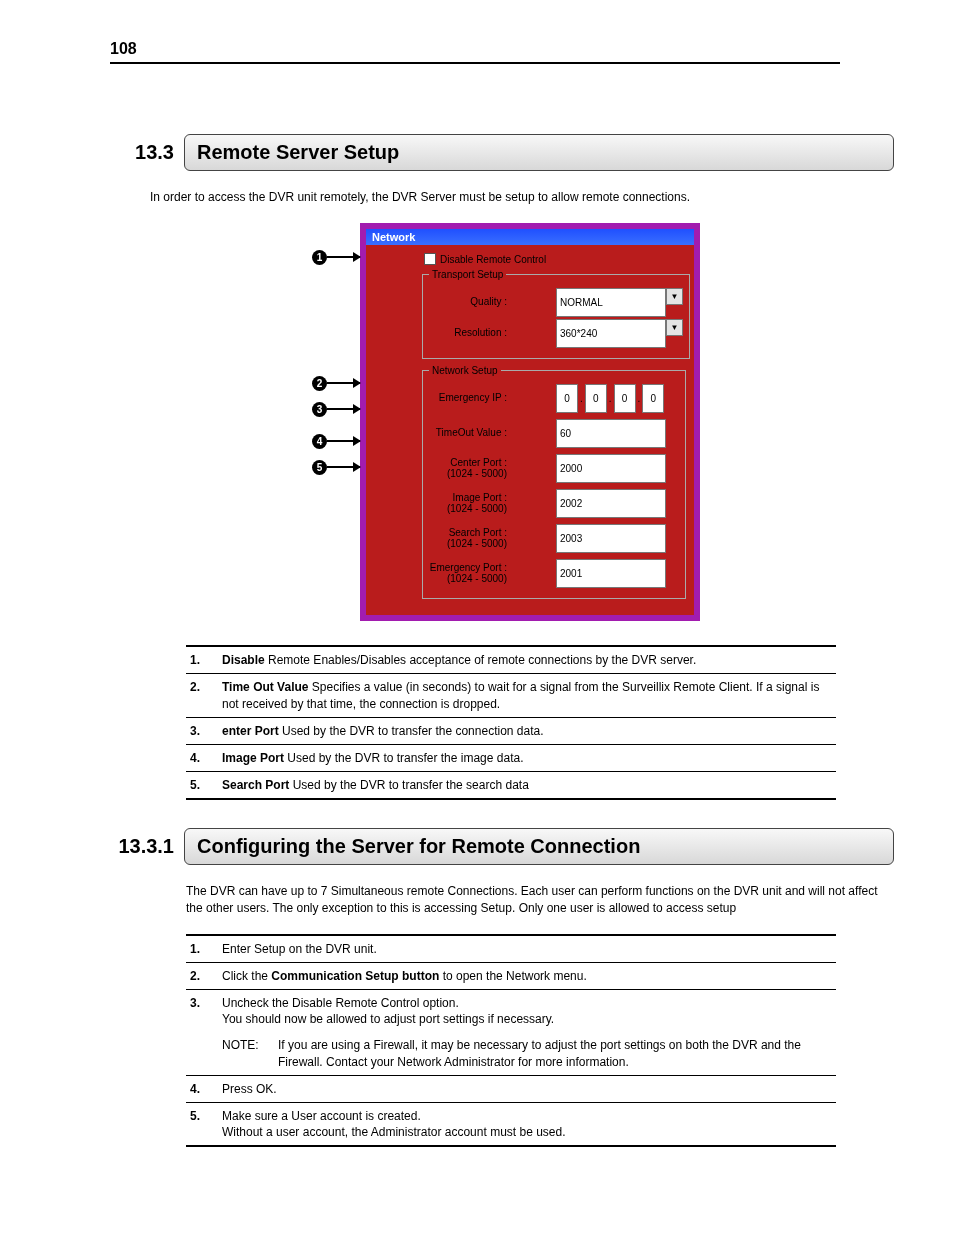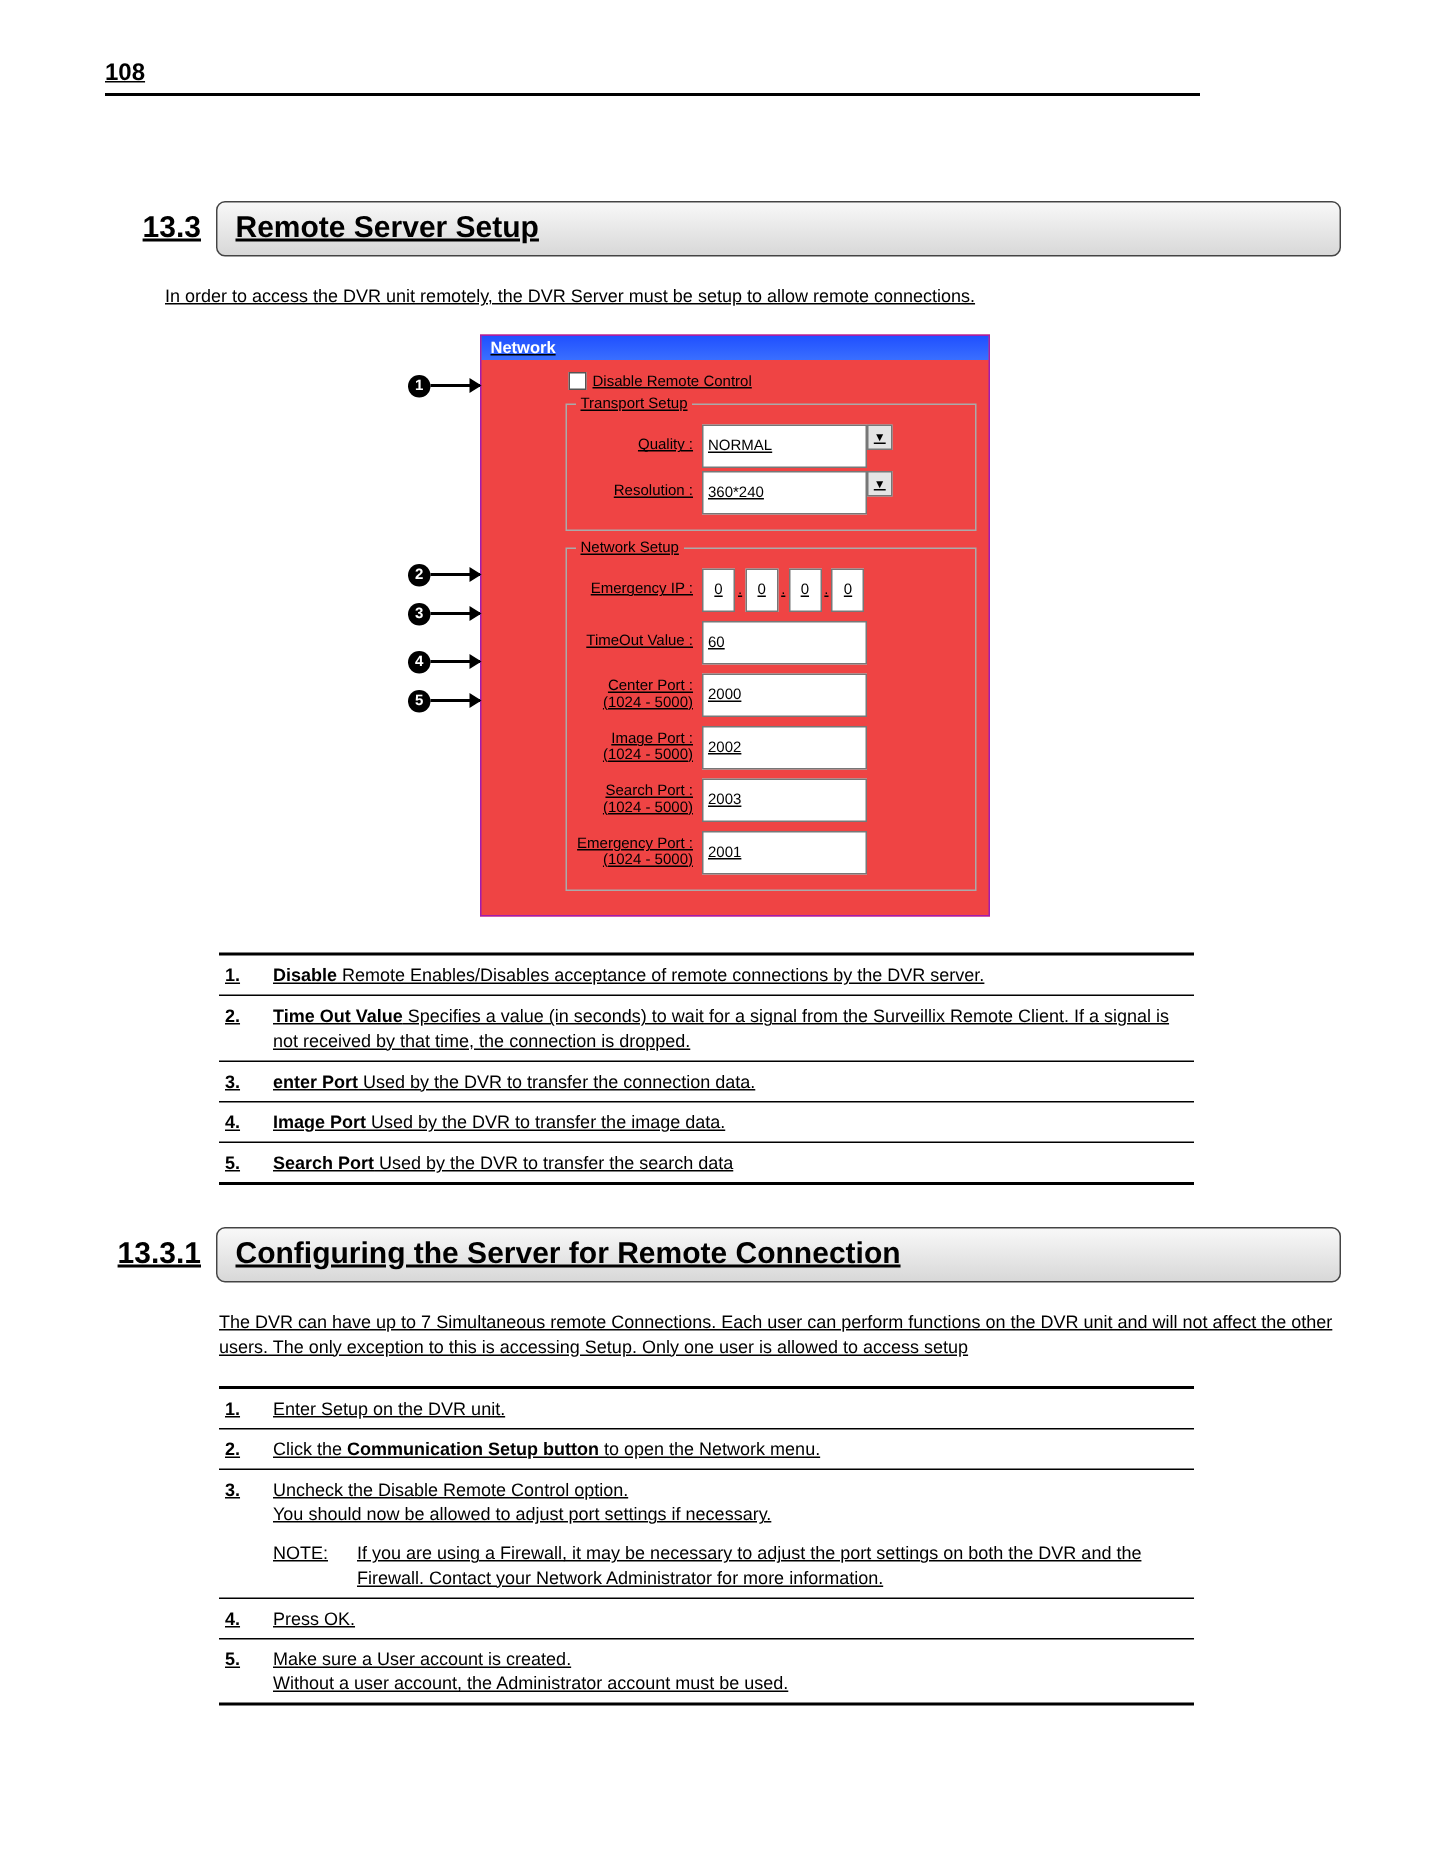--- a/index.html
+++ b/index.html
@@ -5,23 +5,22 @@
   body {
     margin: 0;
     padding: 0;
     background: #fff;
     font-family: Arial, Helvetica, sans-serif;
     font-size: 12px;
     color: #000;
     width: 954px;
   }
   .page {
-    padding: 40px 60px 80px 70px;
+    padding: 40px 60px 80px 110px;
     box-sizing: border-box;
-    text-decoration: underline;
   }
   .page-num {
     font-weight: bold;
     font-size: 16px;
     border-bottom: 2.5px solid #000;
     padding-bottom: 4px;
     margin-bottom: 70px;
     width: 730px;
   }
   .heading-row {
@@ -94,42 +93,42 @@
   .callout .arrow::after {
     content: "";
     position: absolute;
     right: -1px;
     top: -4px;
     border-left: 8px solid #000;
     border-top: 5px solid transparent;
     border-bottom: 5px solid transparent;
   }
   .win {
-    border: 1px solid #a21caf;
-    background: #ef4444;
+    border: 6px solid #a21caf;
+    background: #b91c1c;
     font-family: Tahoma, Arial, sans-serif;
     font-size: 10px;
   }
   .titlebar {
     background: linear-gradient(#2050ff,#3a6fff);
     color: #fff;
     font-size: 11px;
     font-weight: bold;
     padding: 2px 6px;
   }
   .winbody { padding: 6px 8px 10px 8px; margin-left: 48px; }
   .chkrow { display:flex; align-items:center; gap:4px; margin:2px 0 4px 2px; }
   .chkbox { width:10px; height:10px; border:1px solid #555; background:#fff; display:inline-block; }
   fieldset {
     border: 1px solid #aaa;
     margin: 0 0 6px 0;
     padding: 6px 6px 8px 6px;
   }
   legend { font-size: 10px; padding: 0 3px; }
-  .frow { display:flex; align-items:center; margin:2px 0; }
+  .frow { display:flex; align-items:center; margin:2px 0;gap:43px; }
   .flabel { width: 78px; text-align: right; padding-right: 6px; line-height:1.05; }
   .flabel .sub { display:block; }
   .finput {
     border: 1px solid #777;
     background: #fff;
     height: 29px;
     font-size: 10px;
     padding: 0 3px;
     box-sizing: border-box;
   }

